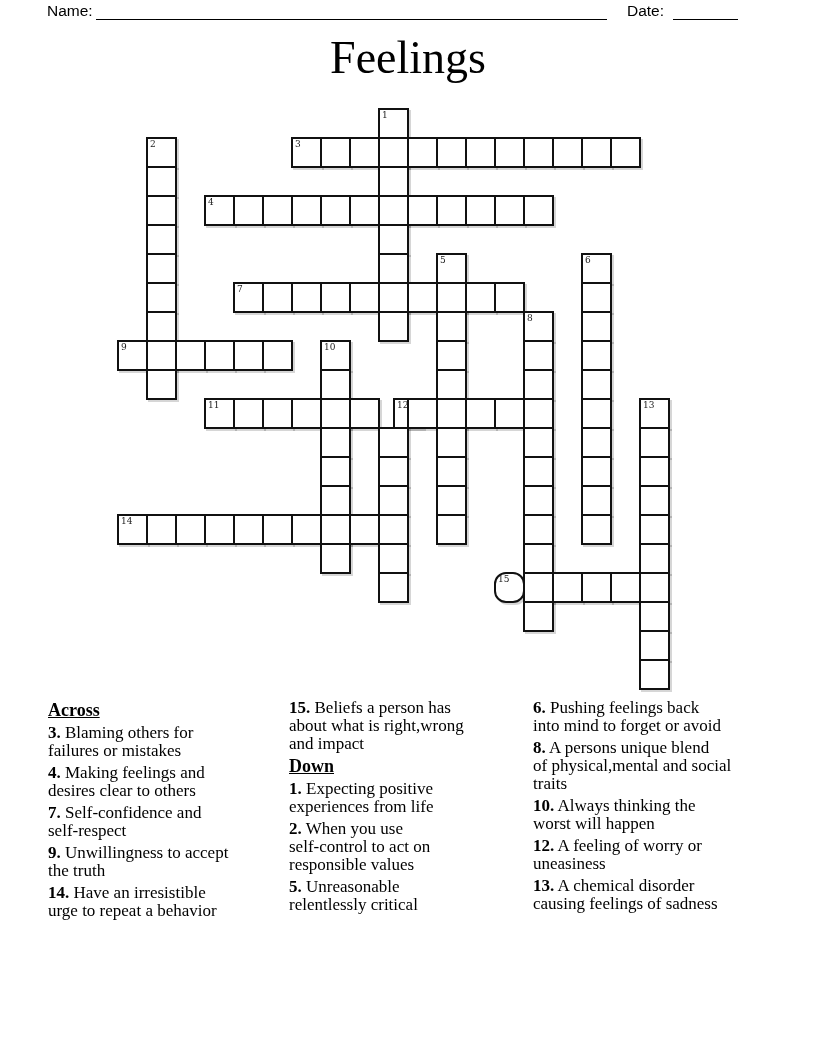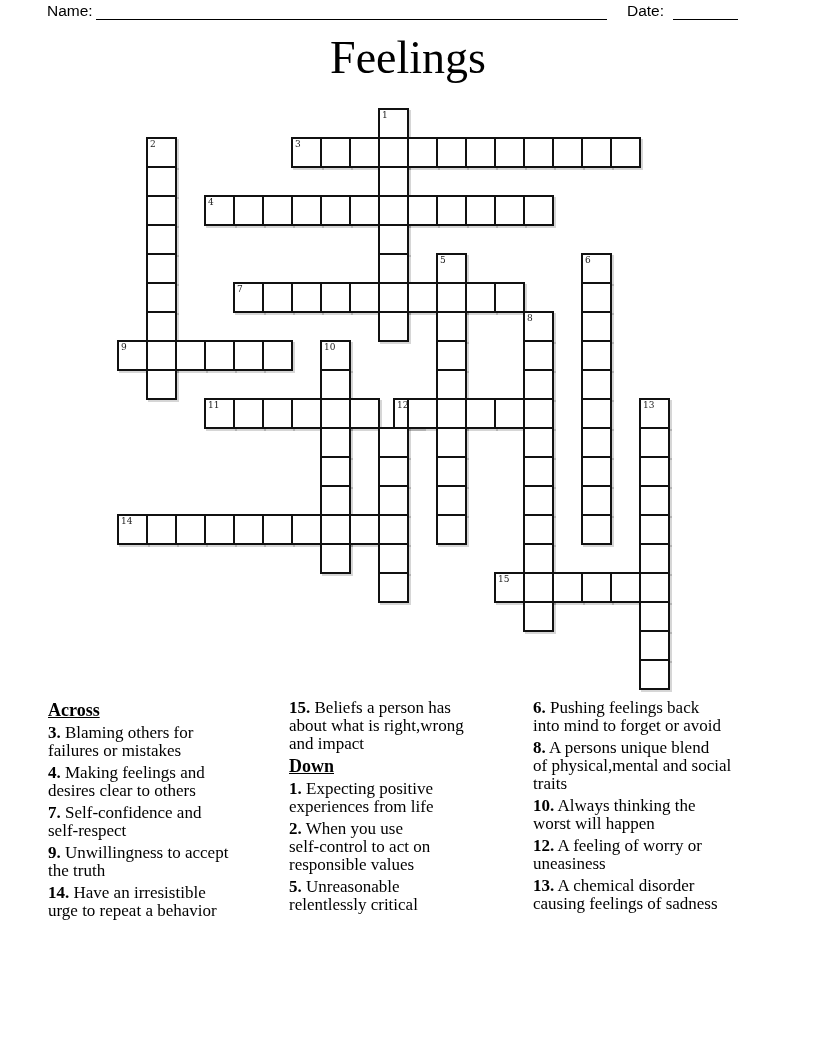--- a/index.html
+++ b/index.html
@@ -182,21 +182,21 @@
     <div class="cell" style="left: 261px; top: 406px;"></div>
     <div class="cell" style="left: 319px; top: 406px;"></div>
     <div class="cell" style="left: 406px; top: 406px;"></div>
     <div class="cell" style="left: 464px; top: 406px;"></div>
     <div class="cell" style="left: 522px; top: 406px;"></div>
     <div class="cell" style="left: 203px; top: 435px;"></div>
     <div class="cell" style="left: 261px; top: 435px;"></div>
     <div class="cell" style="left: 406px; top: 435px;"></div>
     <div class="cell" style="left: 522px; top: 435px;"></div>
     <div class="cell" style="left: 261px; top: 464px;"></div>
-    <div class="cell" style="left: 377px; top: 464px;">
+    <div class="cell" style="left: 377px; top: 464px; border-radius: 12px;">
       <span class="num">15</span>
     </div>
     <div class="cell" style="left: 406px; top: 464px;"></div>
     <div class="cell" style="left: 435px; top: 464px;"></div>
     <div class="cell" style="left: 464px; top: 464px;"></div>
     <div class="cell" style="left: 493px; top: 464px;"></div>
     <div class="cell" style="left: 522px; top: 464px;"></div>
     <div class="cell" style="left: 406px; top: 493px;"></div>
     <div class="cell" style="left: 522px; top: 493px;"></div>
     <div class="cell" style="left: 522px; top: 522px;"></div>

